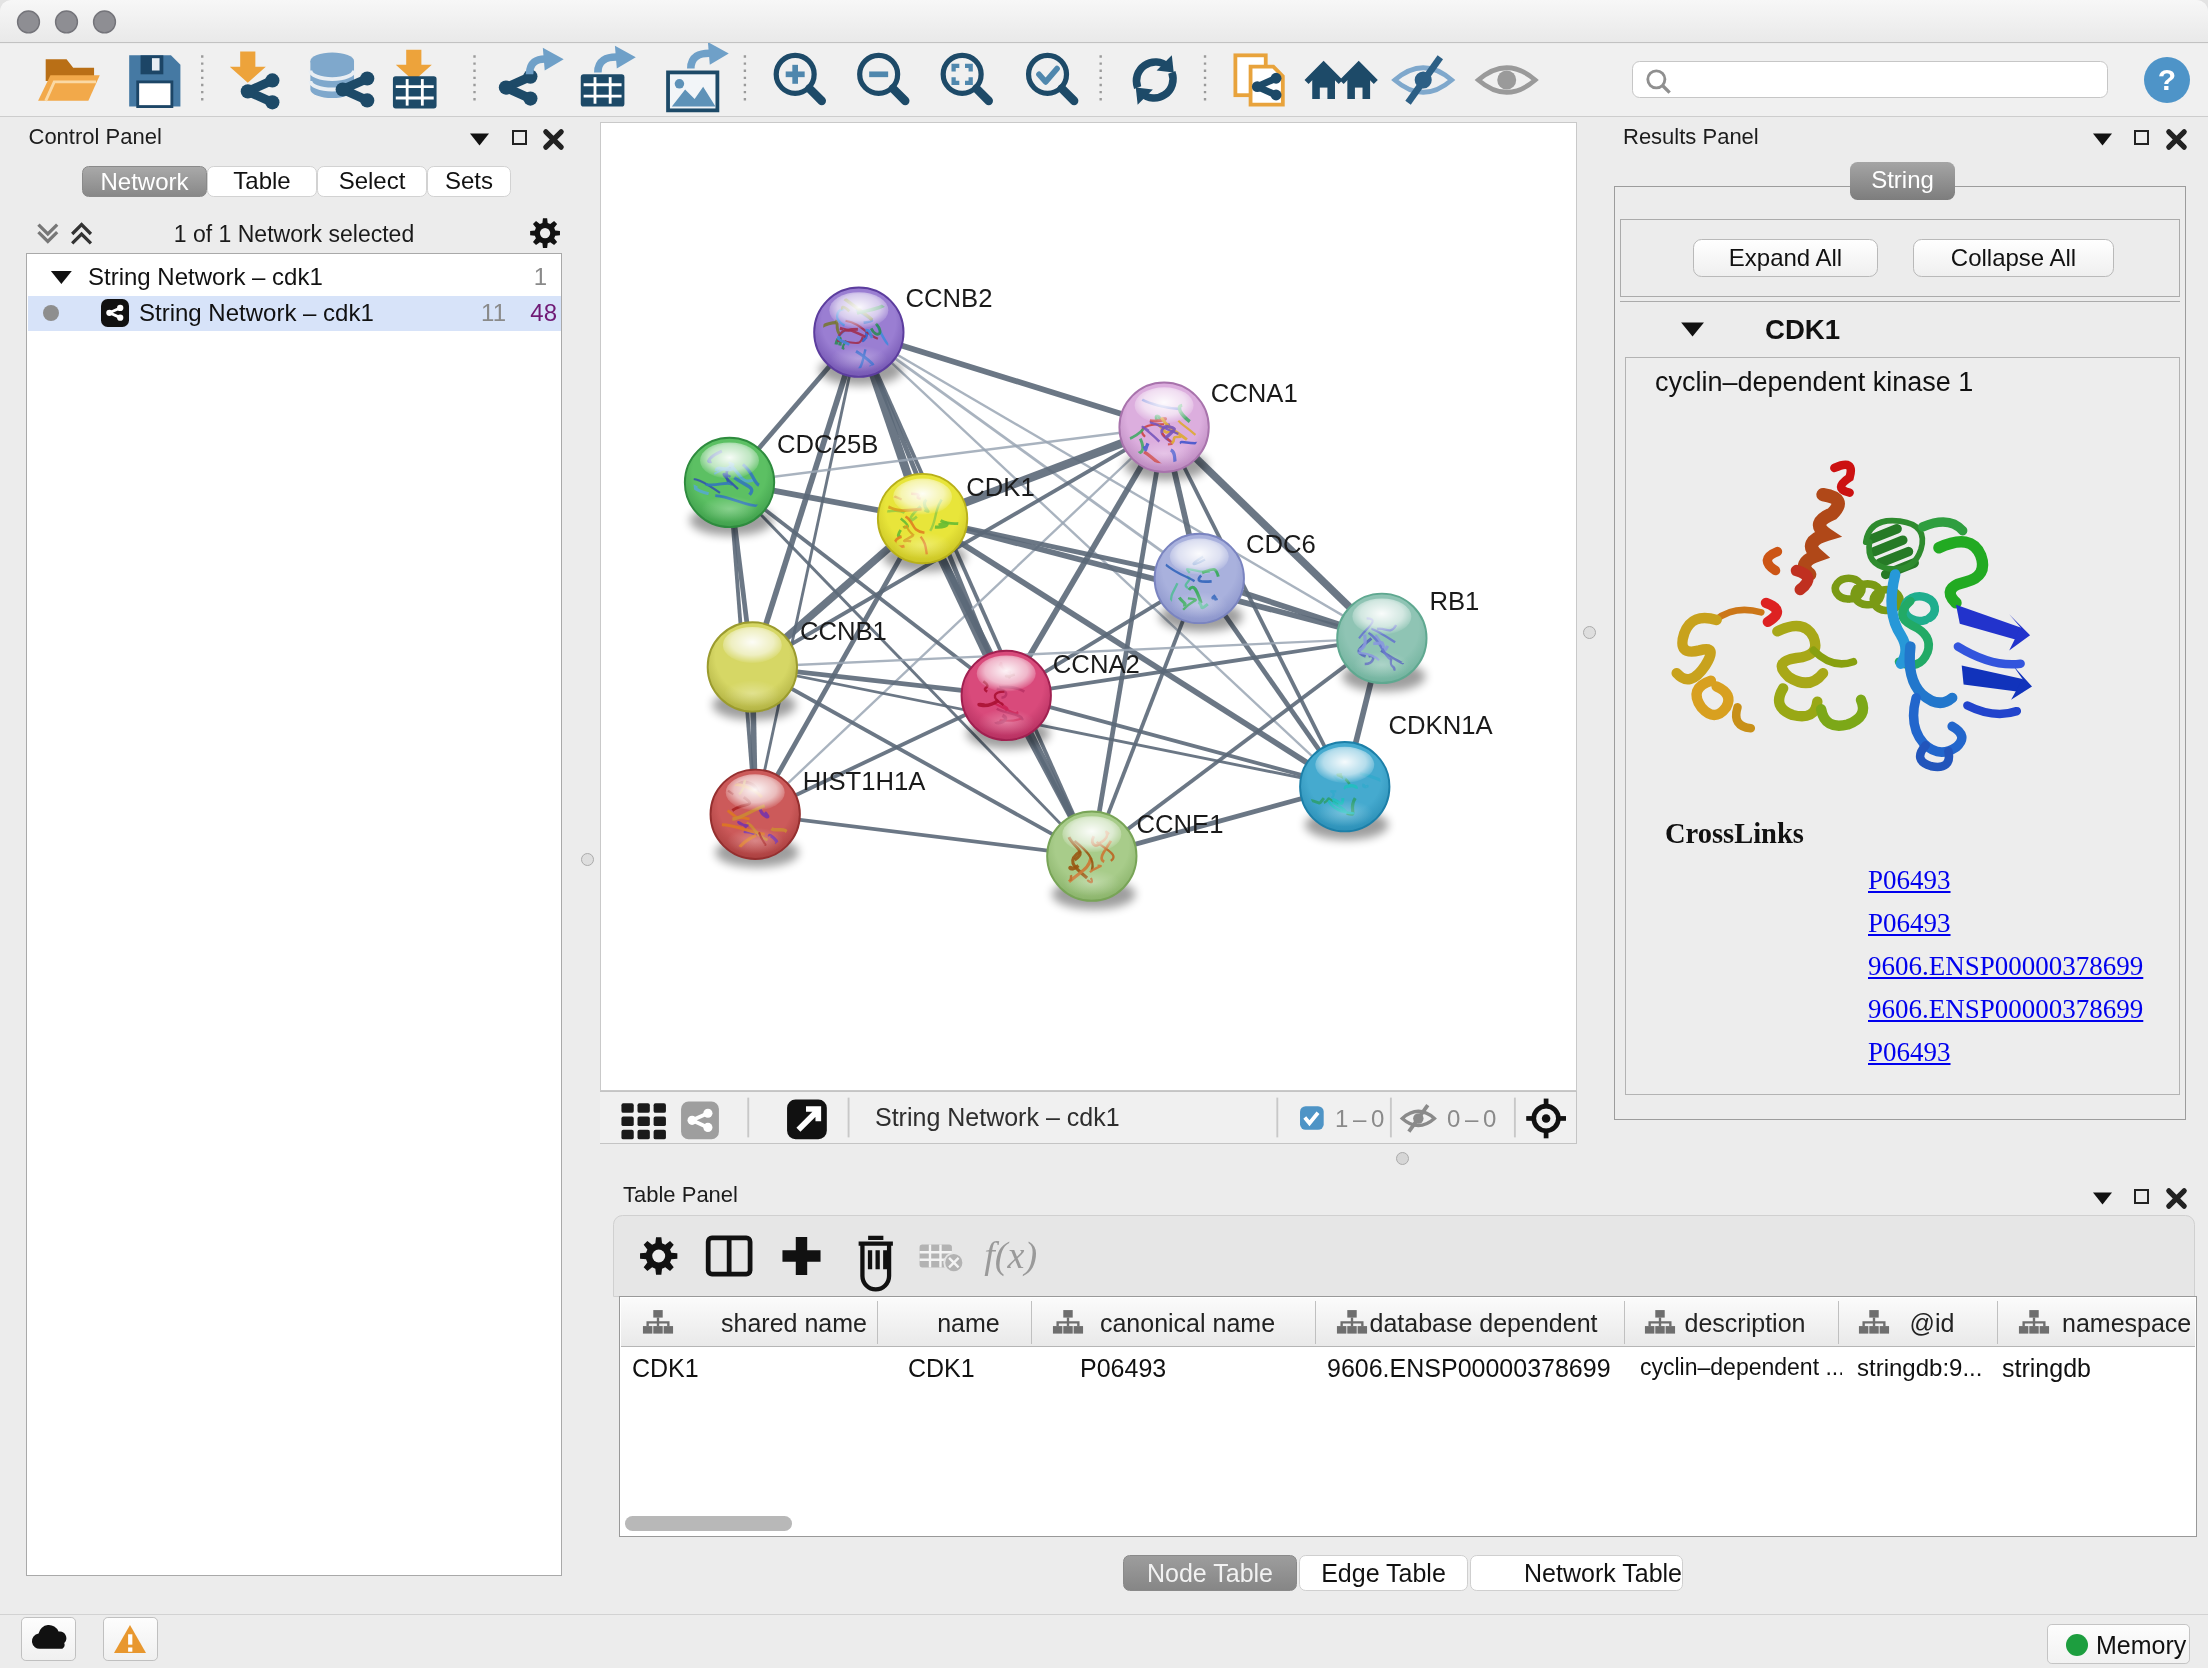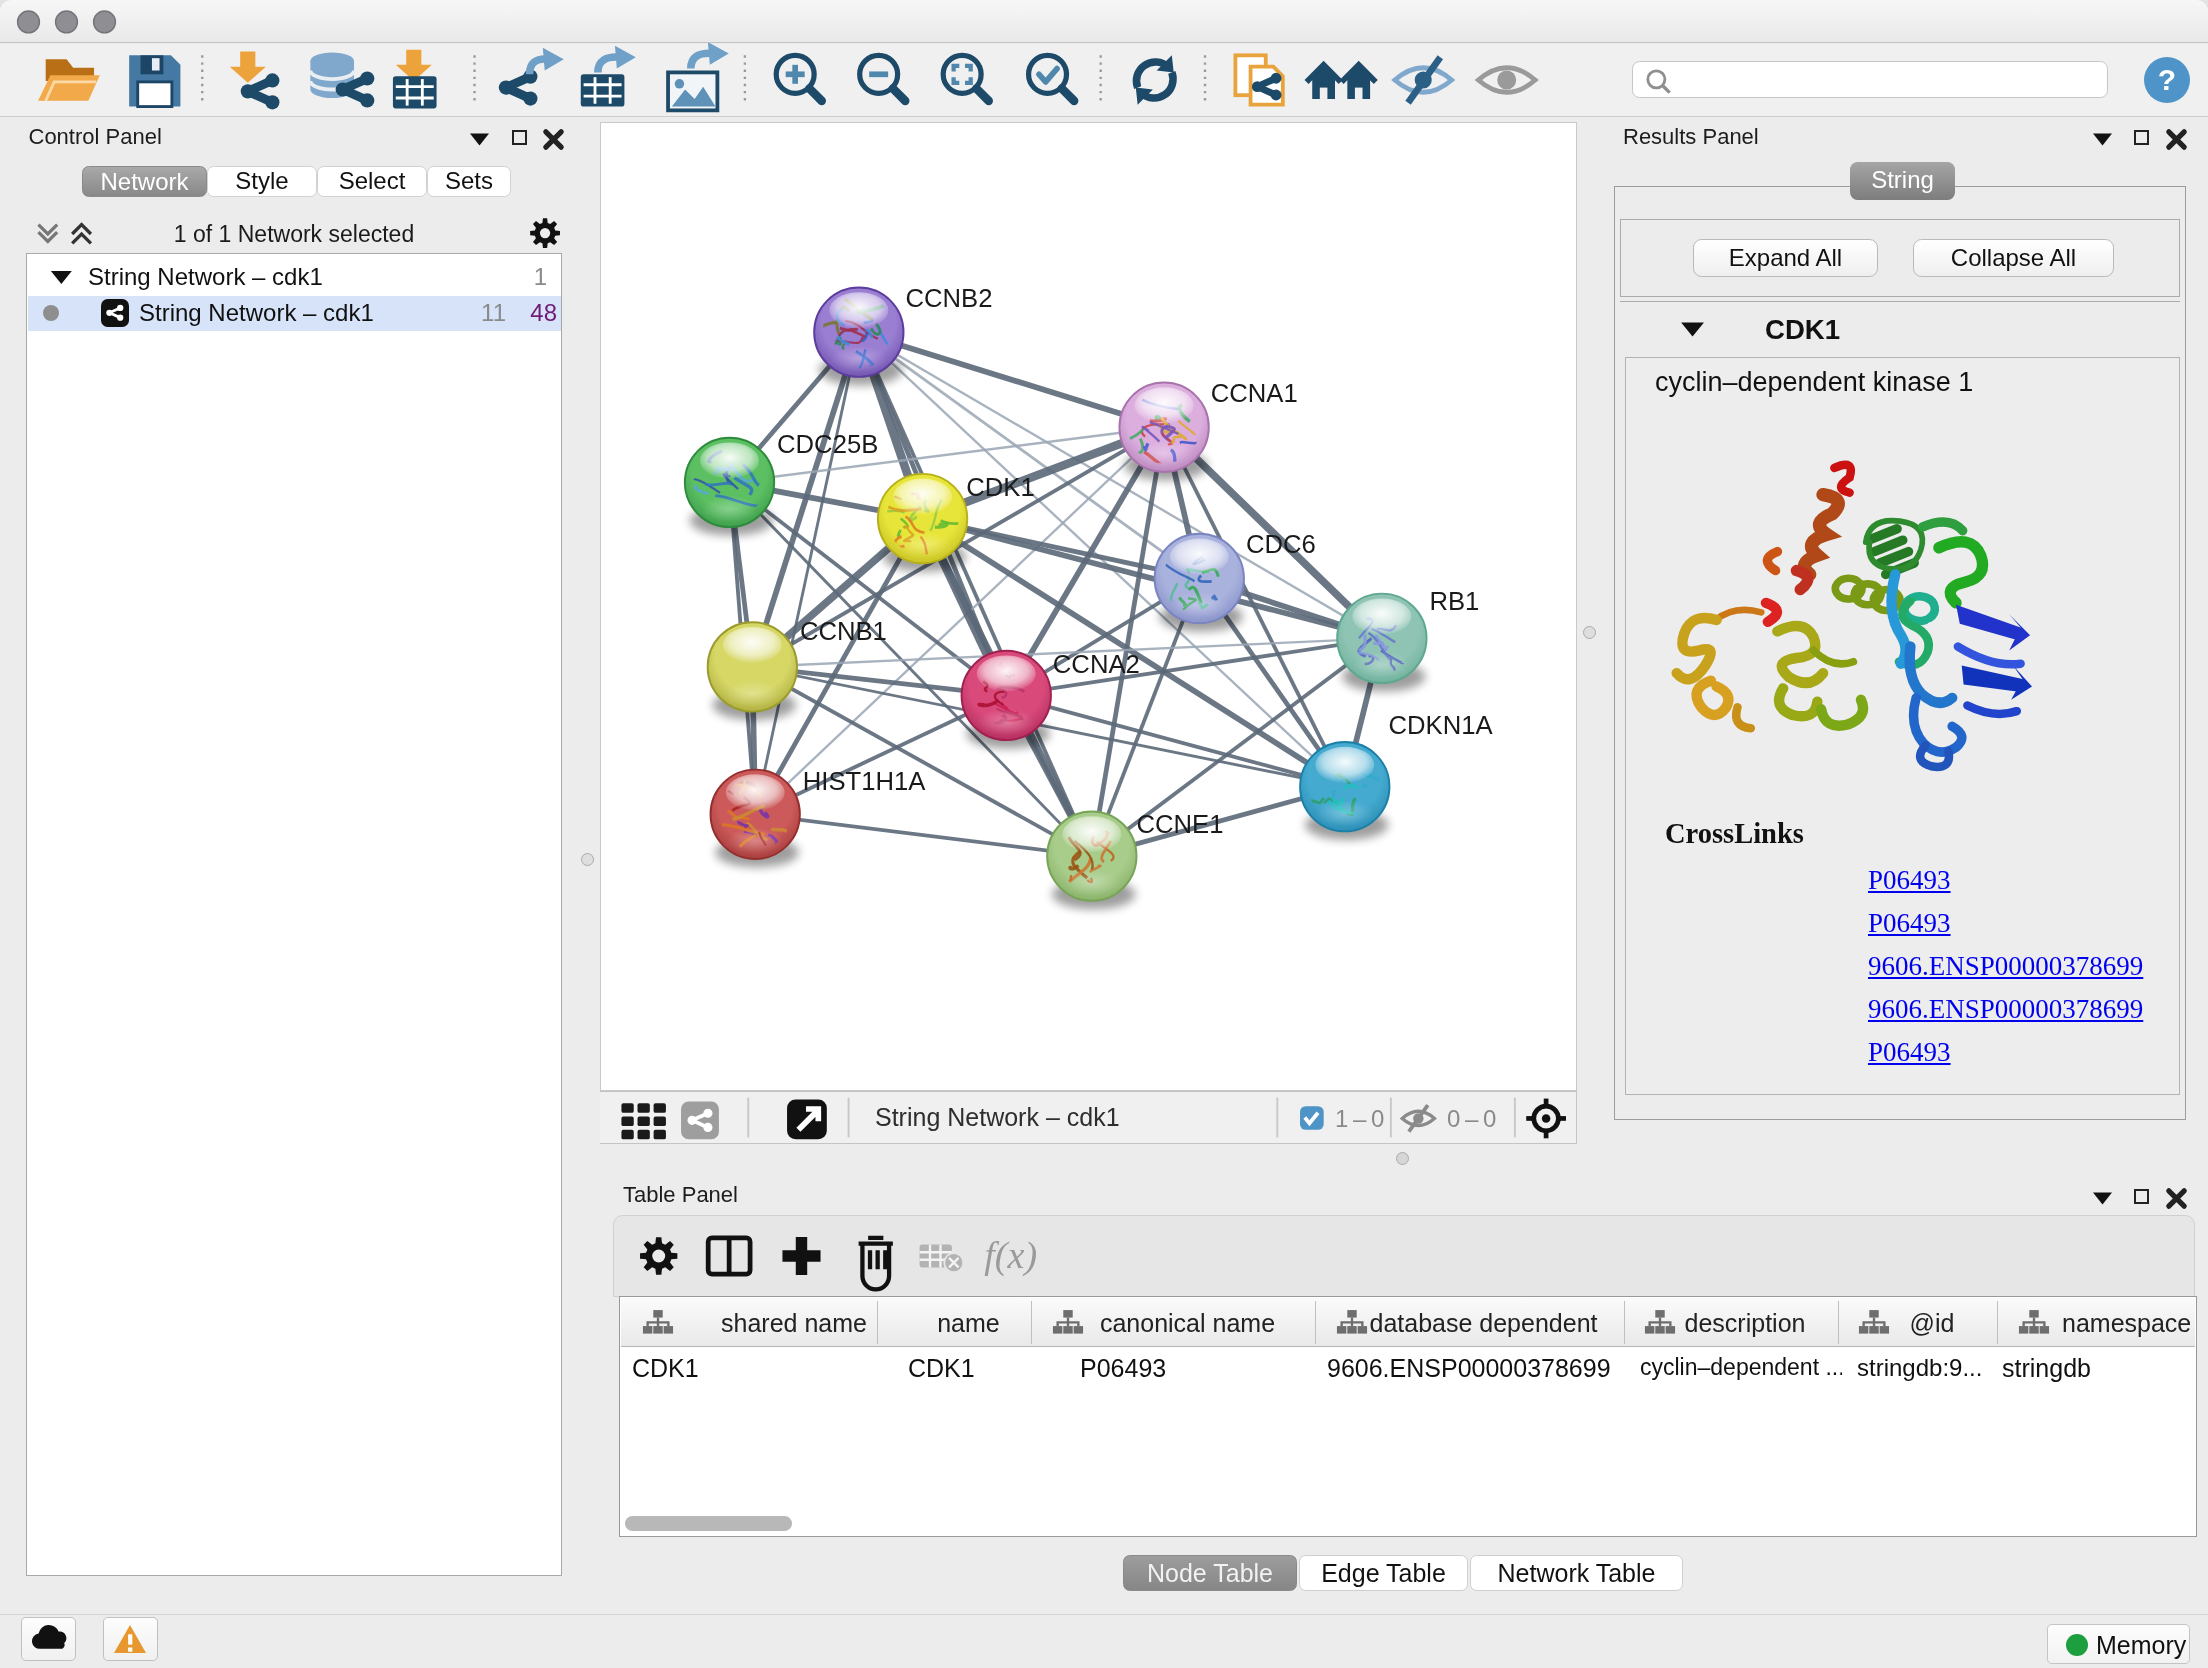--- a/index.html
+++ b/index.html
@@ -117,21 +117,21 @@
 <svg style="position:absolute;left:468px;top:130px" width="23" height="19" viewBox="0 0 24 20">
       <path d="M2.0,3.8 h20 l-10.0,12.4 z" fill="#111"></path>
     </svg>
     <div style="position:absolute;left:512px;top:130px;width:15px;height:15px;border:2.9px solid #222"></div>
     <svg style="position:absolute;left:542px;top:128px" width="23" height="23" viewBox="0 0 24 24">
       <path d="M4,4 L20,20 M20,4 L4,20" stroke="#222" stroke-width="5.5" stroke-linecap="round"></path>
     </svg>
 
 <div class="abs" style="left:82px;top:166px;width:429px;height:31px;display:flex">
  <div style="width:125px;background:linear-gradient(#a9a9a9,#888);color:#fff;font-size:24px;text-align:center;line-height:30px;border-radius:6.7px;border:1px solid #8a8a8a">Network</div>
- <div style="width:110px;background:#fff;color:#111;font-size:24px;text-align:center;line-height:28.5px;border:1px solid #d2d2d2;border-radius:6.7px">Style</div>
+ <div style="width:110px;background:#fff;color:#111;font-size:24px;text-align:center;line-height:28.5px;border:1px solid #d2d2d2;border-radius:6.7px">Table</div>
  <div style="width:110px;background:#fff;color:#111;font-size:24px;text-align:center;line-height:28.5px;border:1px solid #d2d2d2;border-radius:6.7px">Select</div>
  <div style="width:84px;background:#fff;color:#111;font-size:24px;text-align:center;line-height:28.5px;border:1px solid #d2d2d2;border-radius:6.7px">Sets</div>
 </div>
 
 <svg class="abs" style="left:34px;top:219px" width="67" height="30" viewBox="0 0 70 32">
 <path d="M4,6 l10,10 10,-10 M4,14 l10,10 10,-10" stroke="#777" stroke-width="3.5" fill="none"></path>
 <path d="M40,16 l10,-10 10,10 M40,26 l10,-10 10,10" stroke="#333" stroke-width="3.5" fill="none"></path>
 </svg>
 <div class="abs" style="left:26px;top:221px;width:536px;text-align:center;font-size:23px;color:#1a1a1a">1 of 1 Network selected</div>
 <svg class="abs" style="left:525px;top:215px" width="42" height="38" viewBox="0 0 44 40">
@@ -726,21 +726,21 @@
 <div class="abs" style="left:1080px;top:1354px;width:228px;overflow:hidden;white-space:nowrap;font-size:25px;color:#111">P06493</div>
 <div class="abs" style="left:1327px;top:1354px;width:290px;overflow:hidden;white-space:nowrap;font-size:25px;color:#111">9606.ENSP00000378699</div>
 <div class="abs" style="left:1640px;top:1354px;width:202px;overflow:hidden;white-space:nowrap;font-size:23px;color:#111">cyclin–dependent ...</div>
 <div class="abs" style="left:1857px;top:1354px;width:135px;overflow:hidden;white-space:nowrap;font-size:24px;color:#111">stringdb:9...</div>
 <div class="abs" style="left:2002px;top:1354px;width:190px;overflow:hidden;white-space:nowrap;font-size:25px;color:#111">stringdb</div>
 
 <div class="abs" style="left:625px;top:1516px;width:167px;height:15px;background:#b8b8b8;border-radius:7.6px"></div>
 
 <div class="abs" style="left:1123px;top:1555px;width:174px;height:36px;background:linear-gradient(#9d9d9d,#868686);border:1px solid #8a8a8a;border-radius:6.7px;color:#f2f2f2;font-size:25px;text-align:center;line-height:34px">Node Table</div>
 <div class="abs" style="left:1299px;top:1555px;width:169px;height:36px;background:#ffffff;border:1px solid #cfcfcf;border-radius:6.7px;color:#111;font-size:25px;text-align:center;line-height:34px">Edge Table</div>
-<div class="abs" style="left:1470px;top:1555px;width:213px;height:36px;background:#fff;border:1px solid #cfcfcf;border-radius:6.7px;color:#111;font-size:25px;text-align:center;line-height:34px">Network Table</div>
+<div class="abs" style="left:1470px;top:1555px;width:213px;height:36px;background:#fff;border:1px solid #cfcfcf;border-radius:6.7px;color:#111;font-size:25px;text-align:right;line-height:34px">Network Table</div>
 
 <div class="abs" style="left:0;top:1614px;width:2208px;height:1px;background:#d2d2d2"></div>
 <div class="abs" style="left:21px;top:1617px;width:55px;height:44px;background:linear-gradient(#fdfdfd,#f0f0f0);border:1px solid #c0c0c0;border-radius:4.8px"></div>
 <svg class="abs" style="left:29.5px;top:1624px" width="40" height="28.5" viewBox="0 0 42 30">
       <path d="M11,26 a8,8 0 0 1 -2,-16 a11,11 0 0 1 21,-2 a7,7 0 0 1 6,12 a5,5 0 0 1 -2,6 z" fill="#111"></path>
     </svg>
 <div class="abs" style="left:103px;top:1617px;width:55px;height:44px;background:linear-gradient(#fdfdfd,#f0f0f0);border:1px solid #c0c0c0;border-radius:4.8px"></div>
 <svg class="abs" style="left:112px;top:1623px" width="36" height="32" viewBox="0 0 38 34">
       <path d="M19,2 L36,32 H2 z" fill="#e8972e"></path>
       <rect x="17" y="12" width="4.5" height="11" fill="#fff"></rect>

